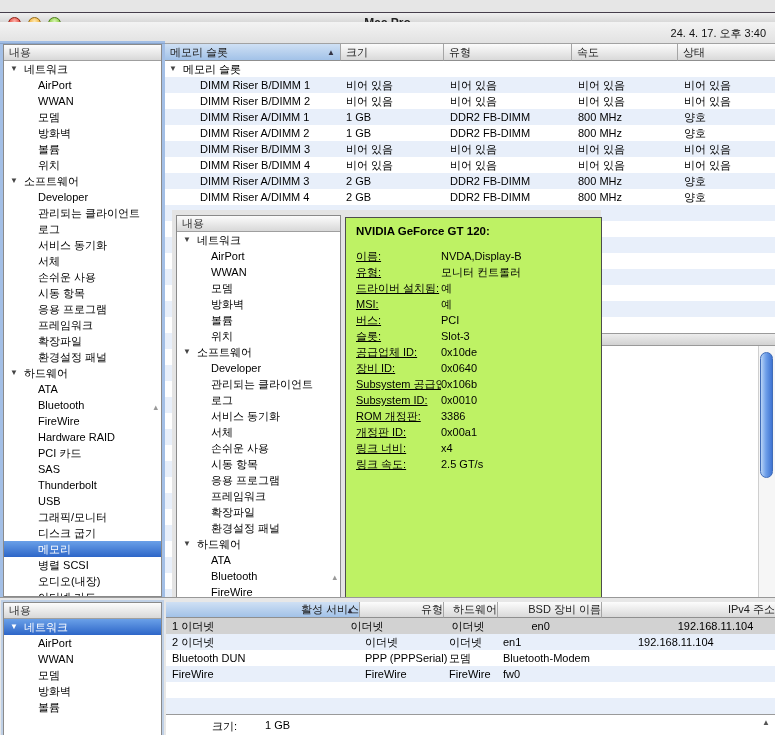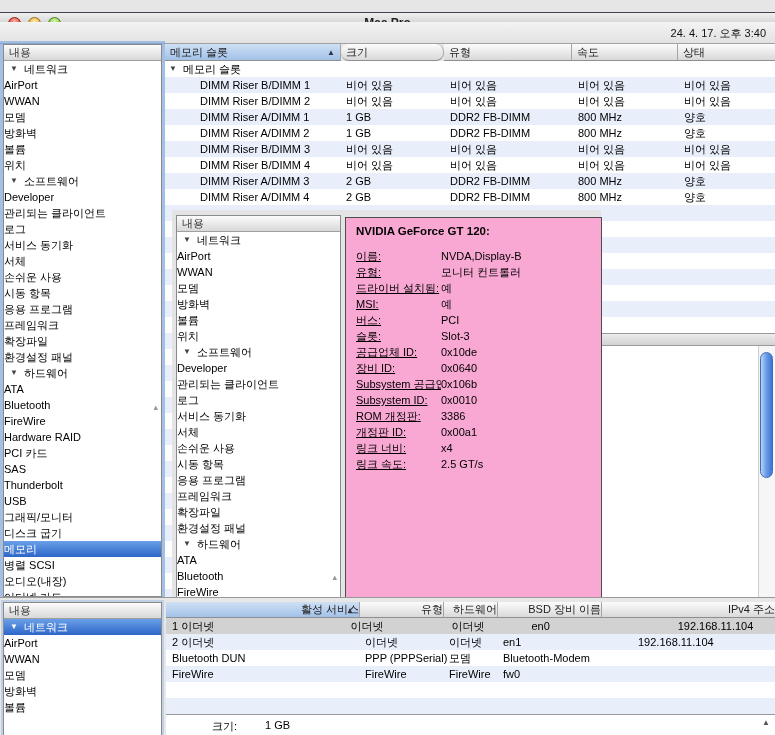--- a/index.html
+++ b/index.html
@@ -26,21 +26,21 @@
   .infobar .cname { position:absolute; left:14px; top:20px; font-weight:bold; color:#111; }
   .infobar .cdate { position:absolute; right:9px; top:4px; color:#111; }
 
   
   .sidebar { position:absolute; background:#fff; border:1px solid #8a8a8a; overflow:hidden; }
   .sb-header { height:16px; line-height:15px; padding-left:5px; color:#333;
     background:linear-gradient(#fcfcfc,#d8d8d8); border-bottom:1px solid #9f9f9f; }
   .tree-row { height:16px; line-height:16px; white-space:nowrap; position:relative; }
   .tree-row .tri { position:absolute; left:6px; top:0; font-size:8px; color:#444; }
   .tree-row.g .lbl { padding-left:20px; display:block; }
-  .tree-row.c .lbl { display:block; }
+  .tree-row.c .lbl { padding-left:34px; display:block; }
   .tree-row.sel { background:linear-gradient(#6aa0e8,#2d66c8); }
   .tree-row.sel .lbl, .tree-row.sel .tri { color:#fff; }
   .sb-caret { position:absolute; font-size:9px; color:#999; line-height:9px; }
 
   .sidebar-main { left:3px; top:44px; width:159px; height:553px;
     box-shadow:0 0 0 3px rgba(118,165,230,.6); }
   .sidebar-mid  { left:176px; top:215px; width:165px; height:383px; }
   .sidebar-bot  { left:3px; top:601px; width:159px; height:134px;
     box-shadow:0 0 0 2px rgba(118,165,230,.35); }
 
@@ -75,21 +75,21 @@
     background:#fff; border-left:1px solid #9a9a9a; }
   .backpane .vscroll { position:absolute; right:0; top:13px; width:17px; height:252px;
     background:#f6f6f6; border-left:1px solid #cfcfcf; }
   .backpane .thumb { position:absolute; left:1px; top:6px; width:13px; height:126px;
     border-radius:7px; border:1px solid #3f6cb8;
     background:linear-gradient(90deg,#b9d4f6,#6e9fe9 45%,#3f74d2); }
 
   
   .overlay { position:absolute; left:172px; top:210px; width:429px; height:388px; background:#e4e4e4; }
   .gpu-box { position:absolute; left:345px; top:217px; width:257px; height:381px;
-    background:#f9a8d4; border:1px solid #4d4d4d; border-bottom:none; }
+    background:#bef264; border:1px solid #4d4d4d; border-bottom:none; }
   .gpu-title { padding:7px 0 0 10px; font-weight:bold; font-size:11.5px; }
   .gpu-fields { margin-top:11px; }
   .gpu-row { display:flex; height:16px; line-height:16px; white-space:nowrap; }
   .gpu-row .glabel { width:95px; padding-left:10px; overflow:hidden;text-decoration:underline; }
   .gpu-row .gvalue { flex:1; }
 
   
   .bottomwin { position:absolute; left:0; top:597px; width:775px; height:138px;
     background:#e7e7e7; border-top:1px solid #989898; }
   .svc-table { position:absolute; left:166px; top:4px; width:609px; height:134px; }
@@ -237,21 +237,21 @@
         <div class="tree-row c">
           <span class="lbl">이더넷 카드</span>
         </div>
       </div>
     <span class="sb-caret" style="right:3px; top:358px;">▴</span>
   </div>
 
   <div class="memtable">
     <div class="thead">
         <div class="hcell sorted" style="width: 176px;"><span>메모리 슬롯</span><span class="arrow">▲</span></div>
-        <div class="hcell" style="width: 103px; border-radius: 8px;"><span>크기</span></div>
+        <div class="hcell" style="width: 103px;"><span>크기</span></div>
         <div class="hcell" style="width: 128px;"><span>유형</span></div>
         <div class="hcell" style="width: 106px;"><span>속도</span></div>
         <div class="hcell" style="width: 97px;"><span>상태</span></div>
       </div>
     <div class="mem-rows">
         <div class="mrow group">
           <div class="c0"><span class="tri">▼</span>메모리 슬롯</div>
         </div>
         <div class="mrow">
           <div class="c0">DIMM Riser B/DIMM 1</div>

